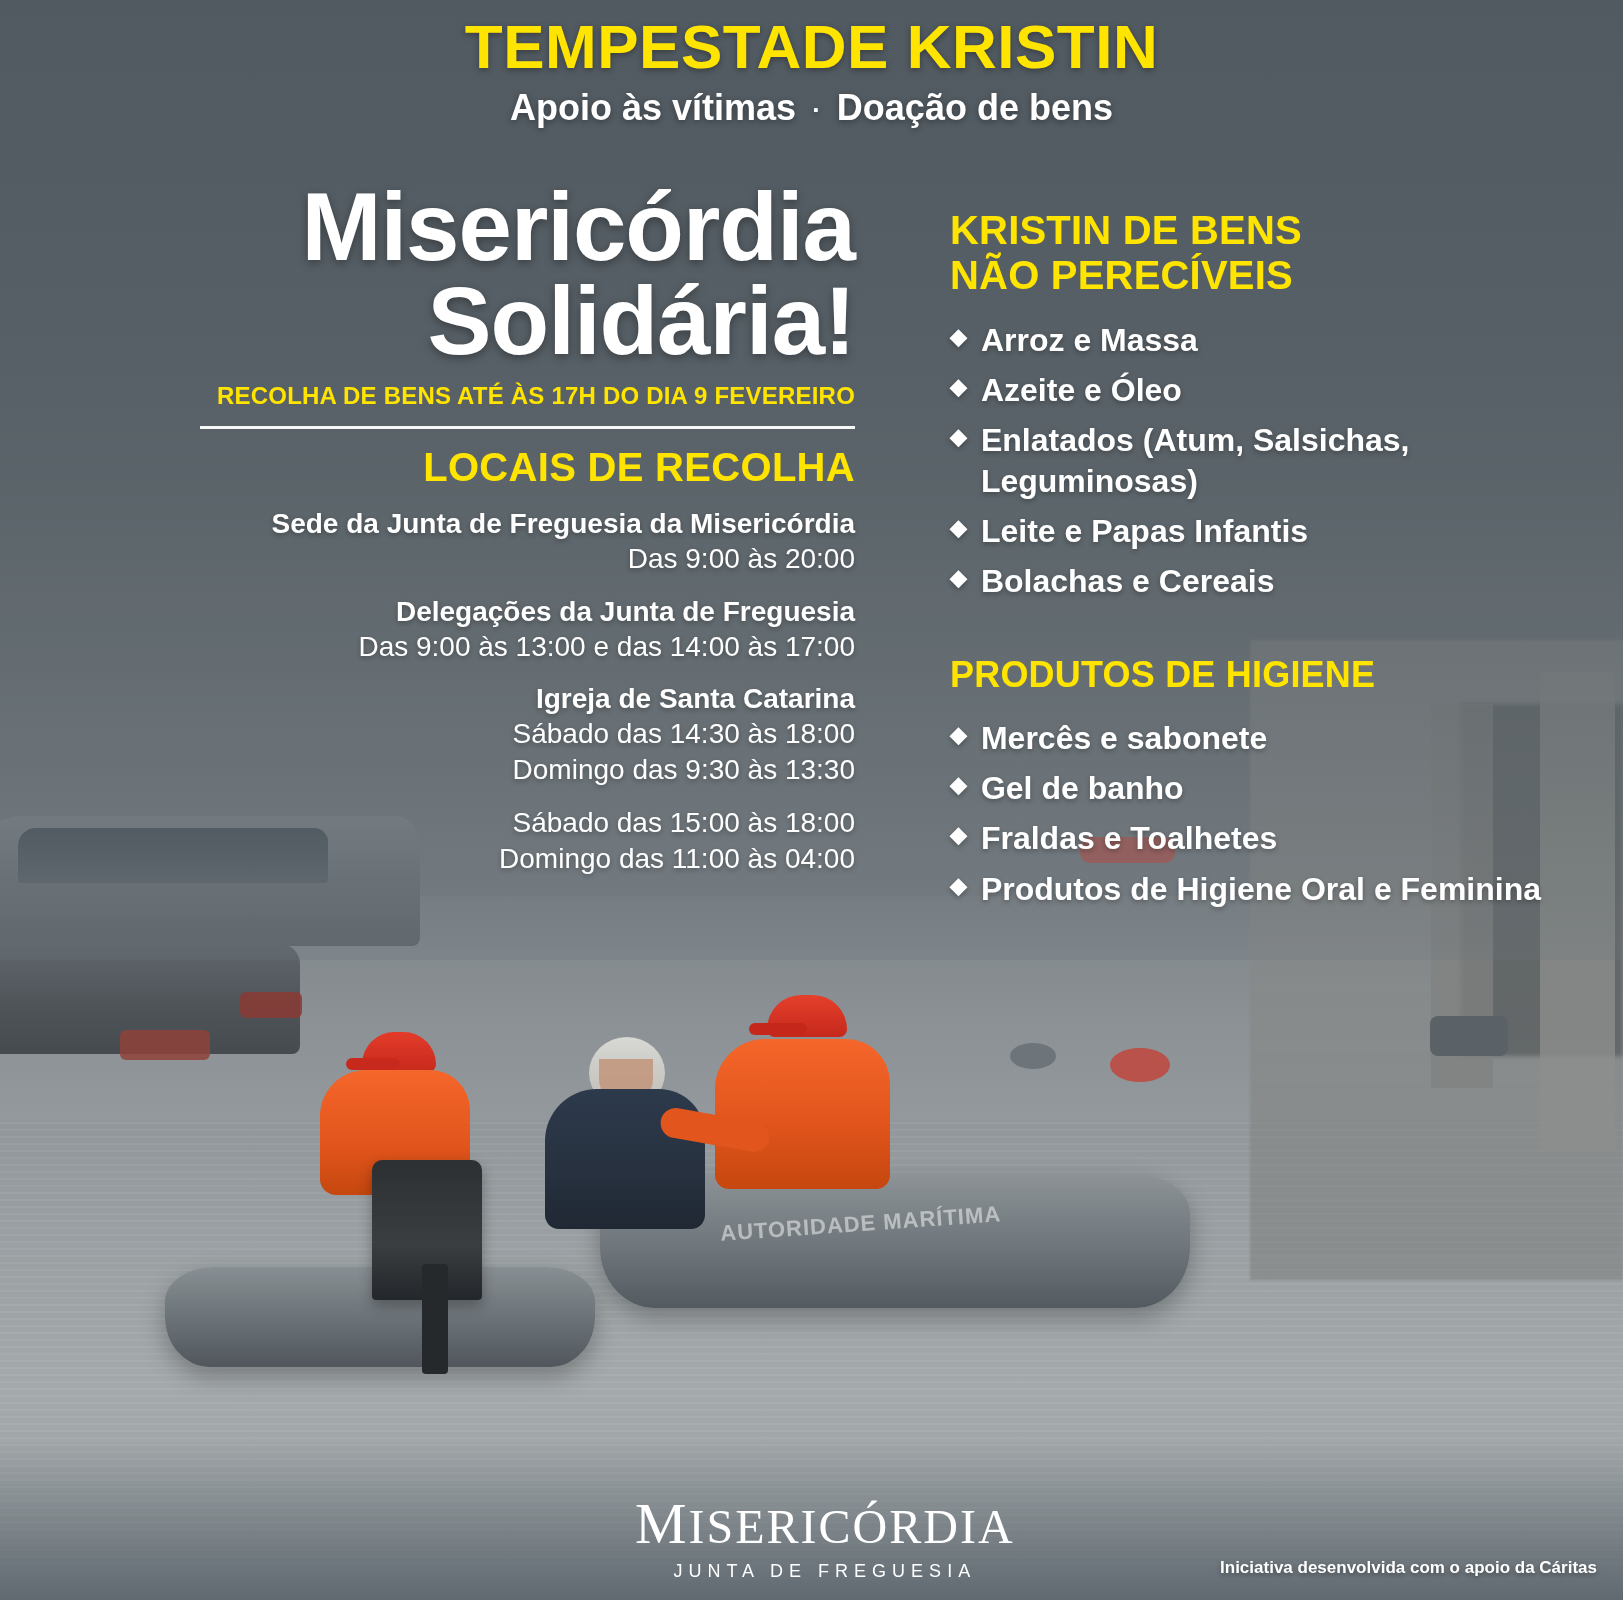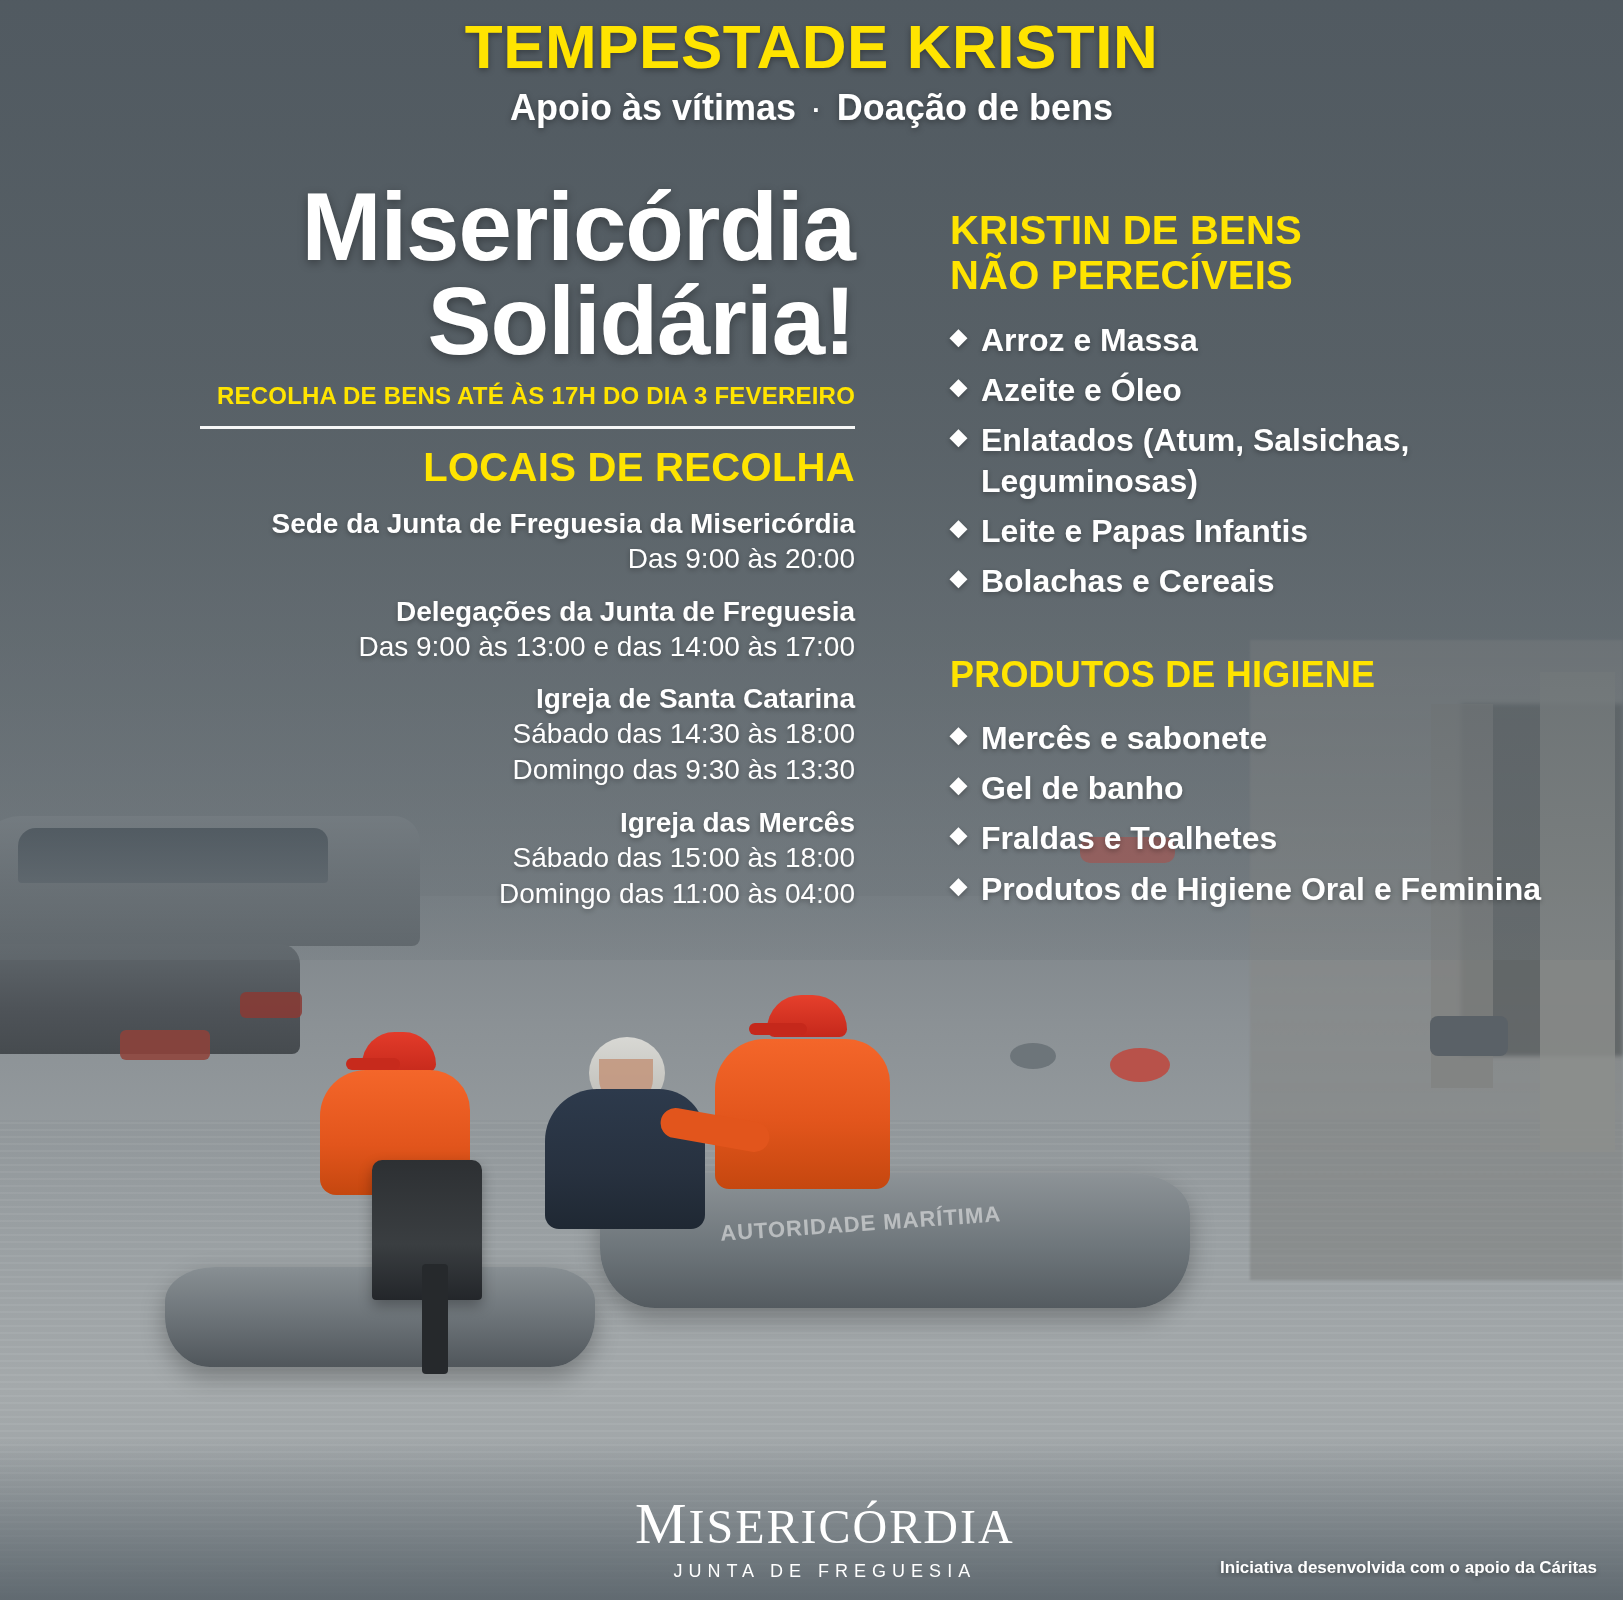--- a/index.html
+++ b/index.html
@@ -406,42 +406,41 @@
       </div>
     </div>
 
     <div class="columns">
 
       <div class="col-left">
         <div class="main-title">
           <div>Misericórdia</div>
           <div>Solidária!</div>
         </div>
-        <div class="deadline">RECOLHA DE BENS ATÉ ÀS 17H DO DIA 3 FEVEREIRO</div>
+        <div class="deadline">RECOLHA DE BENS ATÉ ÀS 17H DO DIA 9 FEVEREIRO</div>
         <div class="rule"></div>
         <div class="locais-title">LOCAIS DE RECOLHA</div>
 
         <div class="place">
           <div class="place-name">Sede da Junta de Freguesia da Misericórdia</div>
           <div class="place-hours">Das 9:00 às 20:00</div>
         </div>
 
         <div class="place">
           <div class="place-name">Delegações da Junta de Freguesia</div>
           <div class="place-hours">Das 9:00 às 13:00 e das 14:00 às 17:00</div>
         </div>
 
         <div class="place">
           <div class="place-name">Igreja de Santa Catarina</div>
           <div class="place-hours">Sábado das 14:30 às 18:00</div>
           <div class="place-hours">Domingo das  9:30 às 13:30</div>
         </div>
 
         <div class="place">
-          <div class="place-name">Igreja das Mercês</div>
           <div class="place-hours">Sábado das 15:00 às 18:00</div>
           <div class="place-hours">Domingo das 11:00 às 04:00</div>
         </div>
       </div>
 
       <div class="col-right">
         <div class="section-head">
           <div>KRISTIN DE BENS</div>
           <div>NÃO PERECÍVEIS</div>
         </div>

